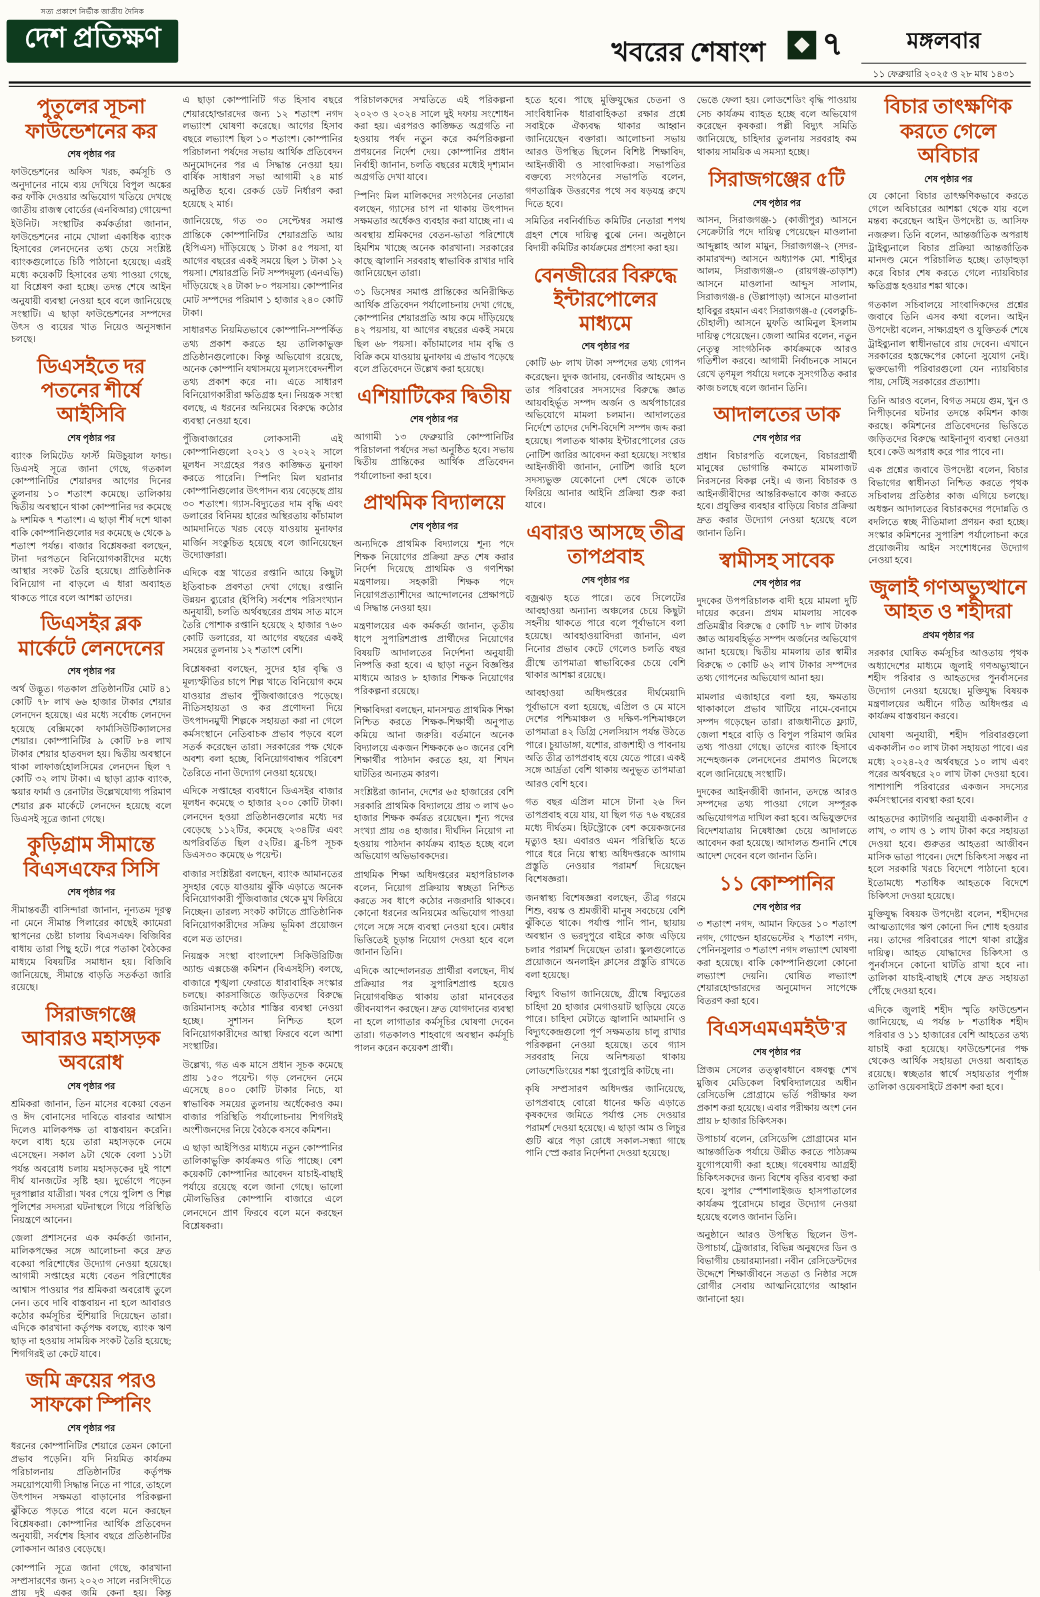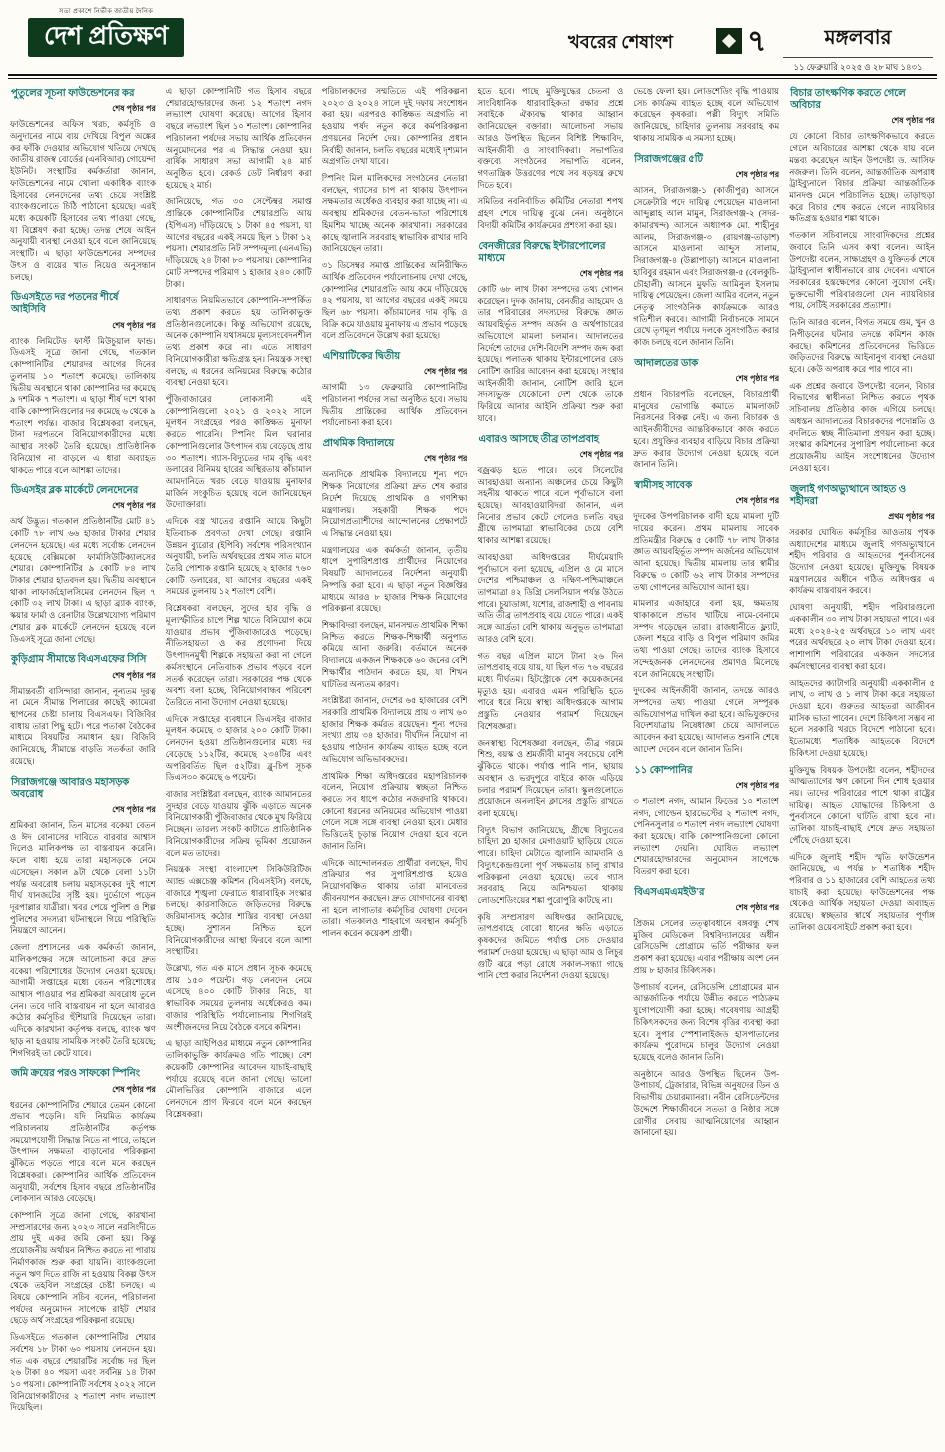--- a/index.html
+++ b/index.html
@@ -8,58 +8,58 @@
     position:relative;
     width:945px; height:1452px;
     margin:0 auto;
     background:#fdfcf7;
     color:#151515;
     font-family:"Liberation Serif","DejaVu Serif",serif;
     overflow:hidden;
   }
   
   .header { position:relative; height:74px; }
-  .masthead-wrap { position:absolute; left:28px; top:6px; text-align:center; }
+  .masthead-wrap { position:absolute; left:6px; top:6px; text-align:center; }
   .tagline { font-size:6.5px; letter-spacing:.4px; color:#222; margin-bottom:1px; }
   .masthead {
     background:#0e3b1e; color:#fff;
     font-size:25px; font-weight:bold;
     padding:4px 16px 7px; line-height:1.1;
     border-radius:2px; white-space:nowrap;
   }
   .section-title {
-    position:absolute; left:568px; top:28px;
-    font-size:18px; font-weight:bold; white-space:nowrap;font-family:Liberation Serif, serif;
+    position:absolute; left:556px; top:28px;
+    font-size:24px; font-weight:bold; white-space:nowrap;font-family:Liberation Serif, serif;
   }
   .page-badge { position:absolute; left:716px; top:26px; display:flex; align-items:center; gap:5px; }
   .logo-box {
     width:26px; height:26px; background:#102a14;
     display:inline-flex; align-items:center; justify-content:center;
   }
   .logo-glyph { width:10px; height:10px; background:#f3f2ea; transform:rotate(45deg); display:block; }
   .page-number { font-size:30px; font-weight:bold; line-height:1; }
   .dateblock { position:absolute; right:12px; top:22px; text-align:center; min-width:150px; }
   .day { font-size:20px; font-weight:bold; border-bottom:1px solid #444; padding-bottom:2px; margin-bottom:3px; }
   .date { font-size:8.5px; white-space:nowrap; }
   .rule { height:5px; margin:0 8px 5px; border-top:2.5px solid #111; border-bottom:1px solid #111; }
   
   .columns {
     display:flex; gap:10px;
     padding:2px 10px 0;
     height:1368px; overflow:hidden;
   }
   .col { flex:1 1 0; min-width:0; overflow:hidden; }
   .headline {
-    font-weight:bold; font-size:10px; line-height:1.22;
-    text-align:left; color:#0f766e;
+    font-weight:bold; font-size:18px; line-height:1.22;
+    text-align:center; color:#c2410c;
     margin:8px 1px 3px;
   }
   .col .headline:first-child { margin-top:1px; }
   .kicker {
-    font-size:8px; font-weight:bold; text-align:right;
+    font-size:8px; font-weight:bold; text-align:center;
     margin-bottom:4px; color:#111;
   }
   .para {
     font-size:8.5px; line-height:1.38;
     text-align:justify; text-justify:inter-word;
     margin-bottom:5px; color:#1b1b1b;
     word-break:break-word;
   }
 </style>
 </head>

